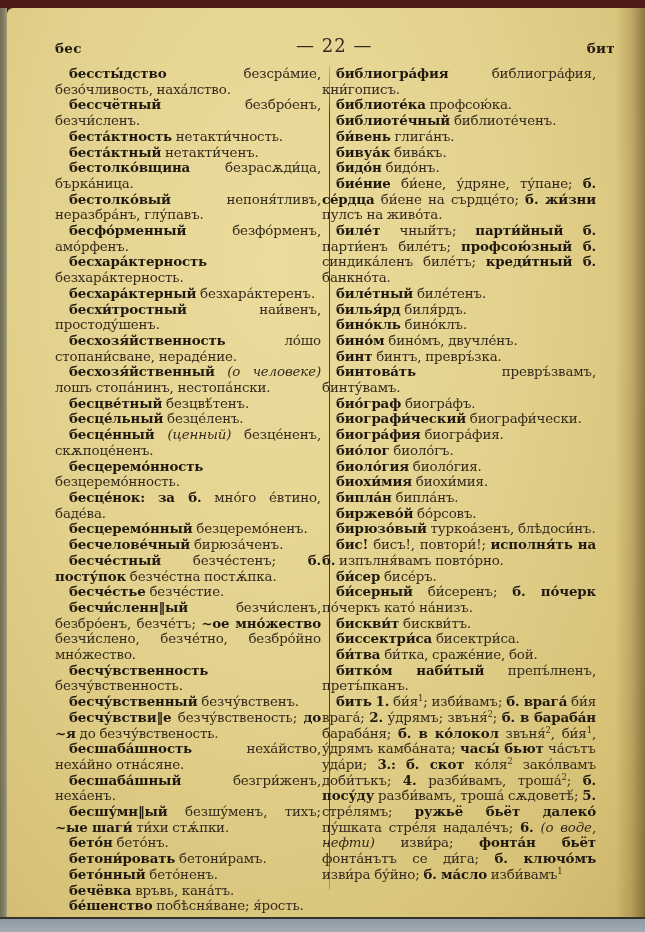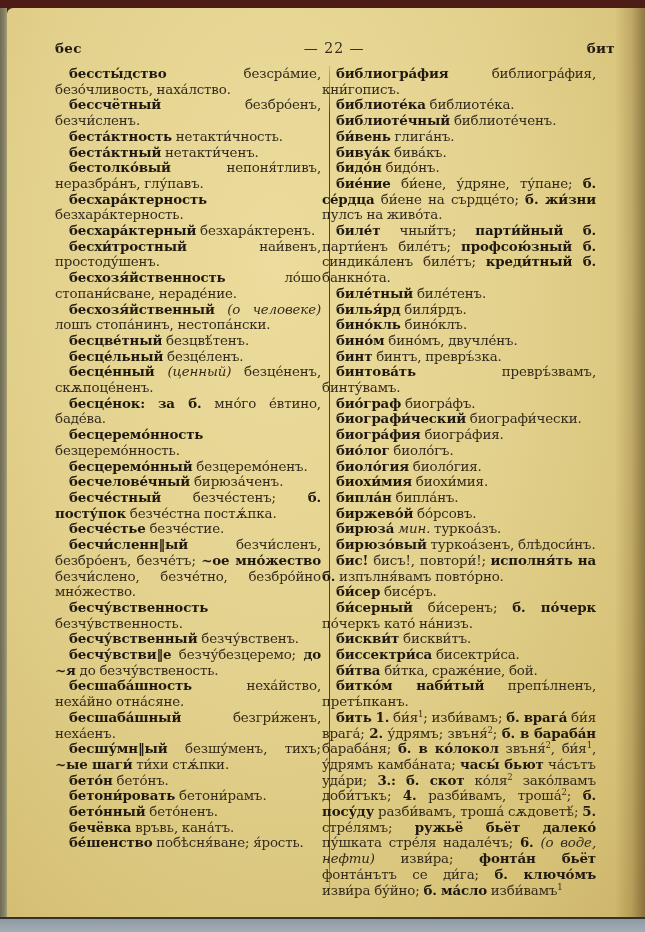--- a/index.html
+++ b/index.html
@@ -30,21 +30,21 @@
     position:absolute;left:0;right:0;bottom:0;height:13px;
     background:linear-gradient(to bottom,#8e99a4,#a2adb7);
     border-top:2px solid #34322c;
   }
   .header{
     position:absolute;left:48px;right:30px;top:28px;height:20px;
     display:flex;justify-content:space-between;align-items:flex-end;
     color:var(--head-ink);
   }
   .header .gw{font-weight:bold;font-size:13.5px;letter-spacing:0.3px;}
-  .header .pn{font-size:14px;color:var(--ink);letter-spacing:1px;}
+  .header .pn{font-size:18px;color:var(--ink);letter-spacing:1px;}
   .divider{
     position:absolute;left:322px;top:58px;height:824px;width:1px;
     background:linear-gradient(to bottom, rgba(58,48,38,0.2), var(--divider) 6%, var(--divider) 94%, rgba(58,48,38,0.25));
   }
   .col{
     position:absolute;top:58px;
     font-size:13.4px;line-height:15.7px;color:var(--ink);
     text-align:justify;letter-spacing:-0.15px;
     word-spacing:-0.3px;
   }
@@ -63,72 +63,73 @@
     <span class="gw">бес</span>
     <span class="pn">— 22 —</span>
     <span class="gw">бит</span>
   </div>
   <div class="divider"></div>
   <div class="col" id="col-left">
       <p class="entry"><span class="r-b">бессты́дство</span><span class="r-n"> безсра́мие, безо́чливость, наха́лство.</span></p>
       <p class="entry"><span class="r-b">бессчётный</span><span class="r-n"> безбро́енъ, безчи́сленъ.</span></p>
       <p class="entry"><span class="r-b">беста́ктность</span><span class="r-n"> нетакти́чность.</span></p>
       <p class="entry"><span class="r-b">беста́ктный</span><span class="r-n"> нетакти́ченъ.</span></p>
+      <p class="entry"><span class="r-b">бестолко́вщина</span><span class="r-n"> безрасѫди́ца, бърка́ница.</span></p>
       <p class="entry"><span class="r-b">бестолко́вый</span><span class="r-n"> непоня́тливъ, неразбра́нъ, глу́павъ.</span></p>
+      <p class="entry"><span class="r-b">бесфо́рменный</span><span class="r-n"> безфо́рменъ, амо́рфенъ.</span></p>
       <p class="entry"><span class="r-b">бесхара́ктерность</span><span class="r-n"> безхара́ктерность.</span></p>
       <p class="entry"><span class="r-b">бесхара́ктерный</span><span class="r-n"> безхара́ктеренъ.</span></p>
       <p class="entry"><span class="r-b">бесхи́тростный</span><span class="r-n"> наи́венъ, простоду́шенъ.</span></p>
       <p class="entry"><span class="r-b">бесхозя́йственность</span><span class="r-n"> ло́шо стопани́сване, нераде́ние.</span></p>
       <p class="entry"><span class="r-b">бесхозя́йственный</span><span class="r-n"> </span><span class="r-i">(о человеке)</span><span class="r-n"> лошъ стопа́нинъ, нестопа́нски.</span></p>
       <p class="entry"><span class="r-b">бесцве́тный</span><span class="r-n"> безцвѣ́тенъ.</span></p>
       <p class="entry"><span class="r-b">бесце́льный</span><span class="r-n"> безце́ленъ.</span></p>
       <p class="entry"><span class="r-b">бесце́нный</span><span class="r-n"> </span><span class="r-i">(ценный)</span><span class="r-n"> безце́ненъ, скѫпоце́ненъ.</span></p>
+      <p class="entry"><span class="r-b">бесцеремо́нность</span><span class="r-n"> безцеремо́нность.</span></p>
       <p class="entry"><span class="r-b">бесце́нок:</span><span class="r-n"> </span><span class="r-b">за б.</span><span class="r-n"> мно́го е́втино, баде́ва.</span></p>
-      <p class="entry"><span class="r-b">бесцеремо́нность</span><span class="r-n"> безцеремо́нность.</span></p>
       <p class="entry"><span class="r-b">бесцеремо́нный</span><span class="r-n"> безцеремо́ненъ.</span></p>
       <p class="entry"><span class="r-b">бесчелове́чный</span><span class="r-n"> бирюза́ченъ.</span></p>
       <p class="entry"><span class="r-b">бесче́стный</span><span class="r-n"> безче́стенъ; </span><span class="r-b">б. посту́пок</span><span class="r-n"> безче́стна постѫ́пка.</span></p>
       <p class="entry"><span class="r-b">бесче́стье</span><span class="r-n"> безче́стие.</span></p>
       <p class="entry"><span class="r-b">бесчи́сленн‖ый</span><span class="r-n"> безчи́сленъ, безбро́енъ, безче́тъ; </span><span class="r-b">~ое мно́жество</span><span class="r-n"> безчи́слено, безче́тно, безбро́йно мно́жество.</span></p>
       <p class="entry"><span class="r-b">бесчу́вственность</span><span class="r-n"> безчу́вственность.</span></p>
       <p class="entry"><span class="r-b">бесчу́вственный</span><span class="r-n"> безчу́вственъ.</span></p>
-      <p class="entry"><span class="r-b">бесчу́встви‖е</span><span class="r-n"> безчу́безцеремо; </span><span class="r-b">до ~я</span><span class="r-n"> до безчу́вственость.</span></p>
+      <p class="entry"><span class="r-b">бесчу́встви‖е</span><span class="r-n"> безчу́вственость; </span><span class="r-b">до ~я</span><span class="r-n"> до безчу́вственость.</span></p>
       <p class="entry"><span class="r-b">бесшаба́шность</span><span class="r-n"> неха́йство, неха́йно отна́сяне.</span></p>
       <p class="entry"><span class="r-b">бесшаба́шный</span><span class="r-n"> безгри́женъ, неха́енъ.</span></p>
       <p class="entry"><span class="r-b">бесшу́мн‖ый</span><span class="r-n"> безшу́менъ, тихъ; </span><span class="r-b">~ые шаги́</span><span class="r-n"> ти́хи стѫ́пки.</span></p>
       <p class="entry"><span class="r-b">бето́н</span><span class="r-n"> бето́нъ.</span></p>
       <p class="entry"><span class="r-b">бетони́ровать</span><span class="r-n"> бетони́рамъ.</span></p>
       <p class="entry"><span class="r-b">бето́нный</span><span class="r-n"> бето́ненъ.</span></p>
       <p class="entry"><span class="r-b">бечёвка</span><span class="r-n"> връвь, кана́тъ.</span></p>
       <p class="entry"><span class="r-b">бе́шенство</span><span class="r-n"> побѣсня́ване; я́рость.</span></p>
     </div>
   <div class="col" id="col-right">
       <p class="entry"><span class="r-b">библиогра́фия</span><span class="r-n"> библиогра́фия, кни́гописъ.</span></p>
-      <p class="entry"><span class="r-b">библиоте́ка</span><span class="r-n"> библиоте́ка.</span></p>
+      <p class="entry"><span class="r-b">библиоте́ка</span><span class="r-n"> профсою́ка.</span></p>
       <p class="entry"><span class="r-b">библиоте́чный</span><span class="r-n"> библиоте́ченъ.</span></p>
       <p class="entry"><span class="r-b">би́вень</span><span class="r-n"> глига́нъ.</span></p>
       <p class="entry"><span class="r-b">бивуа́к</span><span class="r-n"> бива́къ.</span></p>
       <p class="entry"><span class="r-b">бидо́н</span><span class="r-n"> бидо́нъ.</span></p>
       <p class="entry"><span class="r-b">бие́ние</span><span class="r-n"> би́ене, у́дряне, ту́пане; </span><span class="r-b">б. се́рдца</span><span class="r-n"> би́ене на сърдце́то; </span><span class="r-b">б. жи́зни</span><span class="r-n"> пулсъ на живо́та.</span></p>
       <p class="entry"><span class="r-b">биле́т</span><span class="r-n"> чный́тъ; </span><span class="r-b">парти́йный б.</span><span class="r-n"> парти́енъ биле́тъ; </span><span class="r-b">профсою́зный б.</span><span class="r-n"> синдика́ленъ биле́тъ; </span><span class="r-b">креди́тный б.</span><span class="r-n"> банкно́та.</span></p>
       <p class="entry"><span class="r-b">биле́тный</span><span class="r-n"> биле́тенъ.</span></p>
       <p class="entry"><span class="r-b">билья́рд</span><span class="r-n"> биля́рдъ.</span></p>
       <p class="entry"><span class="r-b">бино́кль</span><span class="r-n"> бино́клъ.</span></p>
       <p class="entry"><span class="r-b">бино́м</span><span class="r-n"> бино́мъ, двучле́нъ.</span></p>
       <p class="entry"><span class="r-b">бинт</span><span class="r-n"> бинтъ, превръ́зка.</span></p>
       <p class="entry"><span class="r-b">бинтова́ть</span><span class="r-n"> превръ́звамъ, бинту́вамъ.</span></p>
       <p class="entry"><span class="r-b">био́граф</span><span class="r-n"> биогра́фъ.</span></p>
       <p class="entry"><span class="r-b">биографи́ческий</span><span class="r-n"> биографи́чески.</span></p>
       <p class="entry"><span class="r-b">биогра́фия</span><span class="r-n"> биогра́фия.</span></p>
       <p class="entry"><span class="r-b">био́лог</span><span class="r-n"> биоло́гъ.</span></p>
       <p class="entry"><span class="r-b">биоло́гия</span><span class="r-n"> биоло́гия.</span></p>
       <p class="entry"><span class="r-b">биохи́мия</span><span class="r-n"> биохи́мия.</span></p>
       <p class="entry"><span class="r-b">бипла́н</span><span class="r-n"> бипла́нъ.</span></p>
       <p class="entry"><span class="r-b">биржево́й</span><span class="r-n"> бо́рсовъ.</span></p>
-      <p class="entry"><span class="r-b">бирюза́</span><span class="r-n"> </span><span class="r-i">мин.</span><span class="r-n"> туркоа́зъ.</span></p>
       <p class="entry"><span class="r-b">бирюзо́вый</span><span class="r-n"> туркоа́зенъ, блѣдоси́нъ.</span></p>
       <p class="entry"><span class="r-b">бис!</span><span class="r-n"> бисъ!, повтори́!; </span><span class="r-b">исполня́ть на б.</span><span class="r-n"> изпълня́вамъ повто́рно.</span></p>
       <p class="entry"><span class="r-b">би́сер</span><span class="r-n"> бисе́ръ.</span></p>
       <p class="entry"><span class="r-b">би́серный</span><span class="r-n"> би́серенъ; </span><span class="r-b">б. по́черк</span><span class="r-n"> по́черкъ като́ на́низъ.</span></p>
       <p class="entry"><span class="r-b">бискви́т</span><span class="r-n"> бискви́тъ.</span></p>
       <p class="entry"><span class="r-b">биссектри́са</span><span class="r-n"> бисектри́са.</span></p>
       <p class="entry"><span class="r-b">би́тва</span><span class="r-n"> би́тка, сраже́ние, бой.</span></p>
       <p class="entry"><span class="r-b">битко́м наби́тый</span><span class="r-n"> препъ́лненъ, претъ́пканъ.</span></p>
       <p class="entry"><span class="r-b">бить</span><span class="r-n"> </span><span class="r-b">1.</span><span class="r-n"> би́я</span><span class="r-sup">1</span><span class="r-n">; изби́вамъ; </span><span class="r-b">б. врага́</span><span class="r-n"> би́я врага́; </span><span class="r-b">2.</span><span class="r-n"> у́дрямъ; звъня́</span><span class="r-sup">2</span><span class="r-n">; </span><span class="r-b">б. в бараба́н</span><span class="r-n"> бараба́ня; </span><span class="r-b">б. в ко́локол</span><span class="r-n"> звъня́</span><span class="r-sup">2</span><span class="r-n">, би́я</span><span class="r-sup">1</span><span class="r-n">, у́дрямъ камба́ната; </span><span class="r-b">часы́ бьют</span><span class="r-n"> ча́сътъ уда́ри; </span><span class="r-b">3.:</span><span class="r-n"> </span><span class="r-b">б. скот</span><span class="r-n"> ко́ля</span><span class="r-sup">2</span><span class="r-n"> зако́лвамъ доби́тъкъ; </span><span class="r-b">4.</span><span class="r-n"> разби́вамъ, троша́</span><span class="r-sup">2</span><span class="r-n">; </span><span class="r-b">б. посу́ду</span><span class="r-n"> разби́вамъ, троша́ сѫдоветѣ́; </span><span class="r-b">5.</span><span class="r-n"> стре́лямъ; </span><span class="r-b">ружьё бьёт далеко́</span><span class="r-n"> пу́шката стре́ля надале́чъ; </span><span class="r-b">6.</span><span class="r-n"> </span><span class="r-i">(о воде, нефти)</span><span class="r-n"> изви́ра; </span><span class="r-b">фонта́н бьёт</span><span class="r-n"> фонта́нътъ се ди́га; </span><span class="r-b">б. ключо́мъ</span><span class="r-n"> изви́ра бу́йно; </span><span class="r-b">б. ма́сло</span><span class="r-n"> изби́вамъ</span><span class="r-sup">1</span></p>
     </div>

